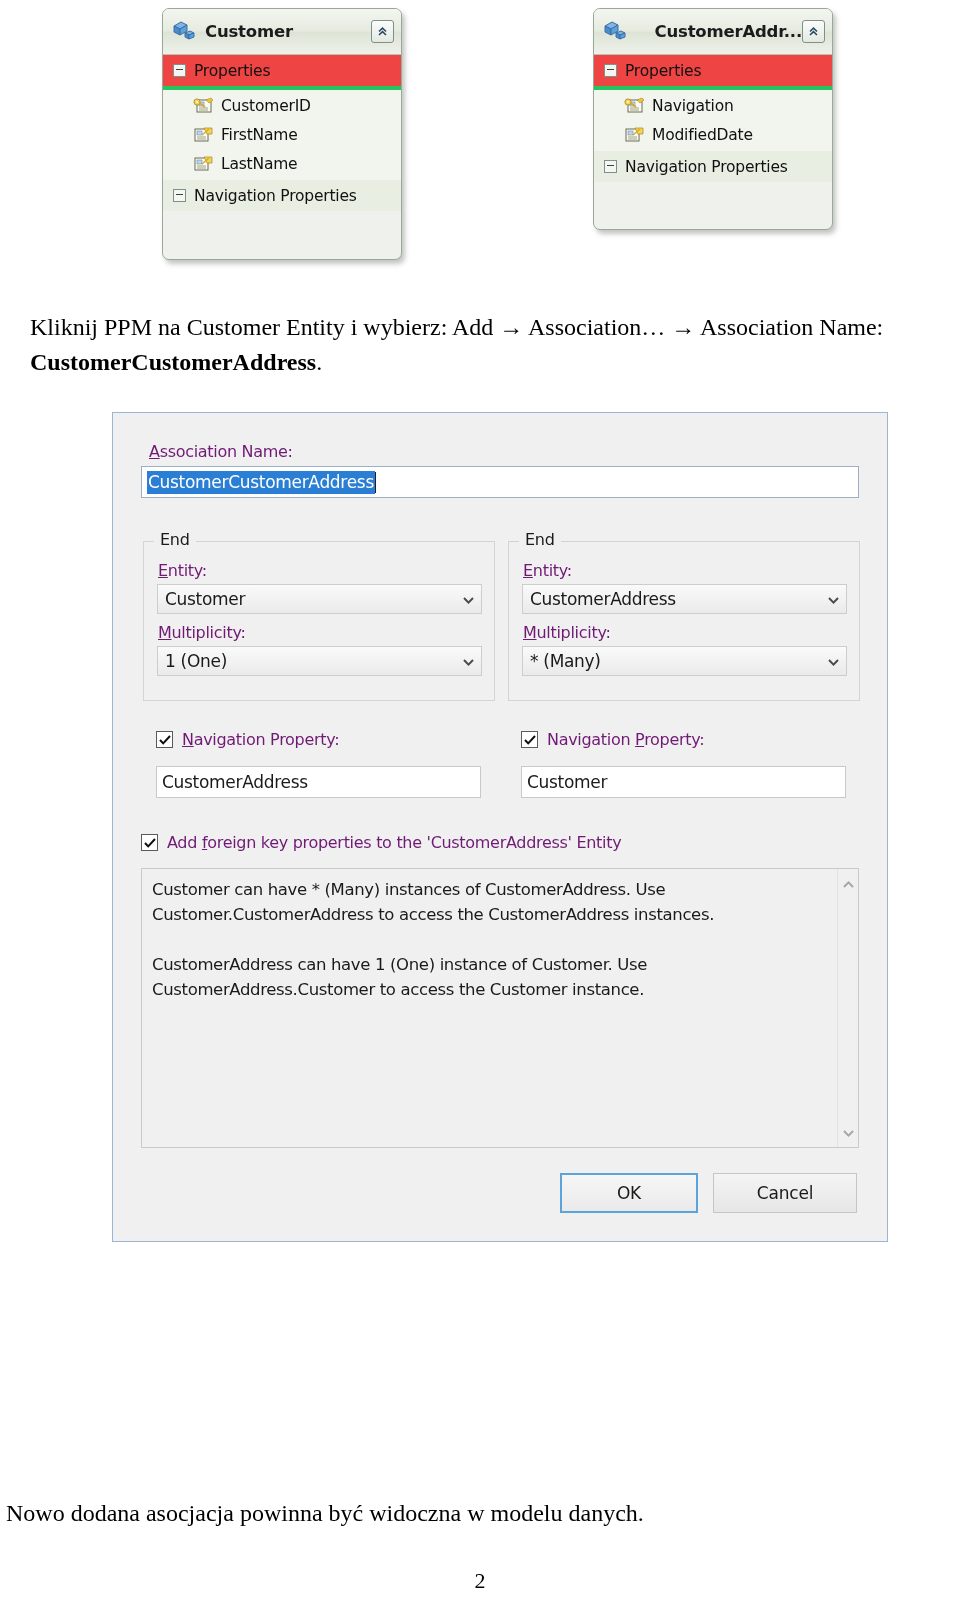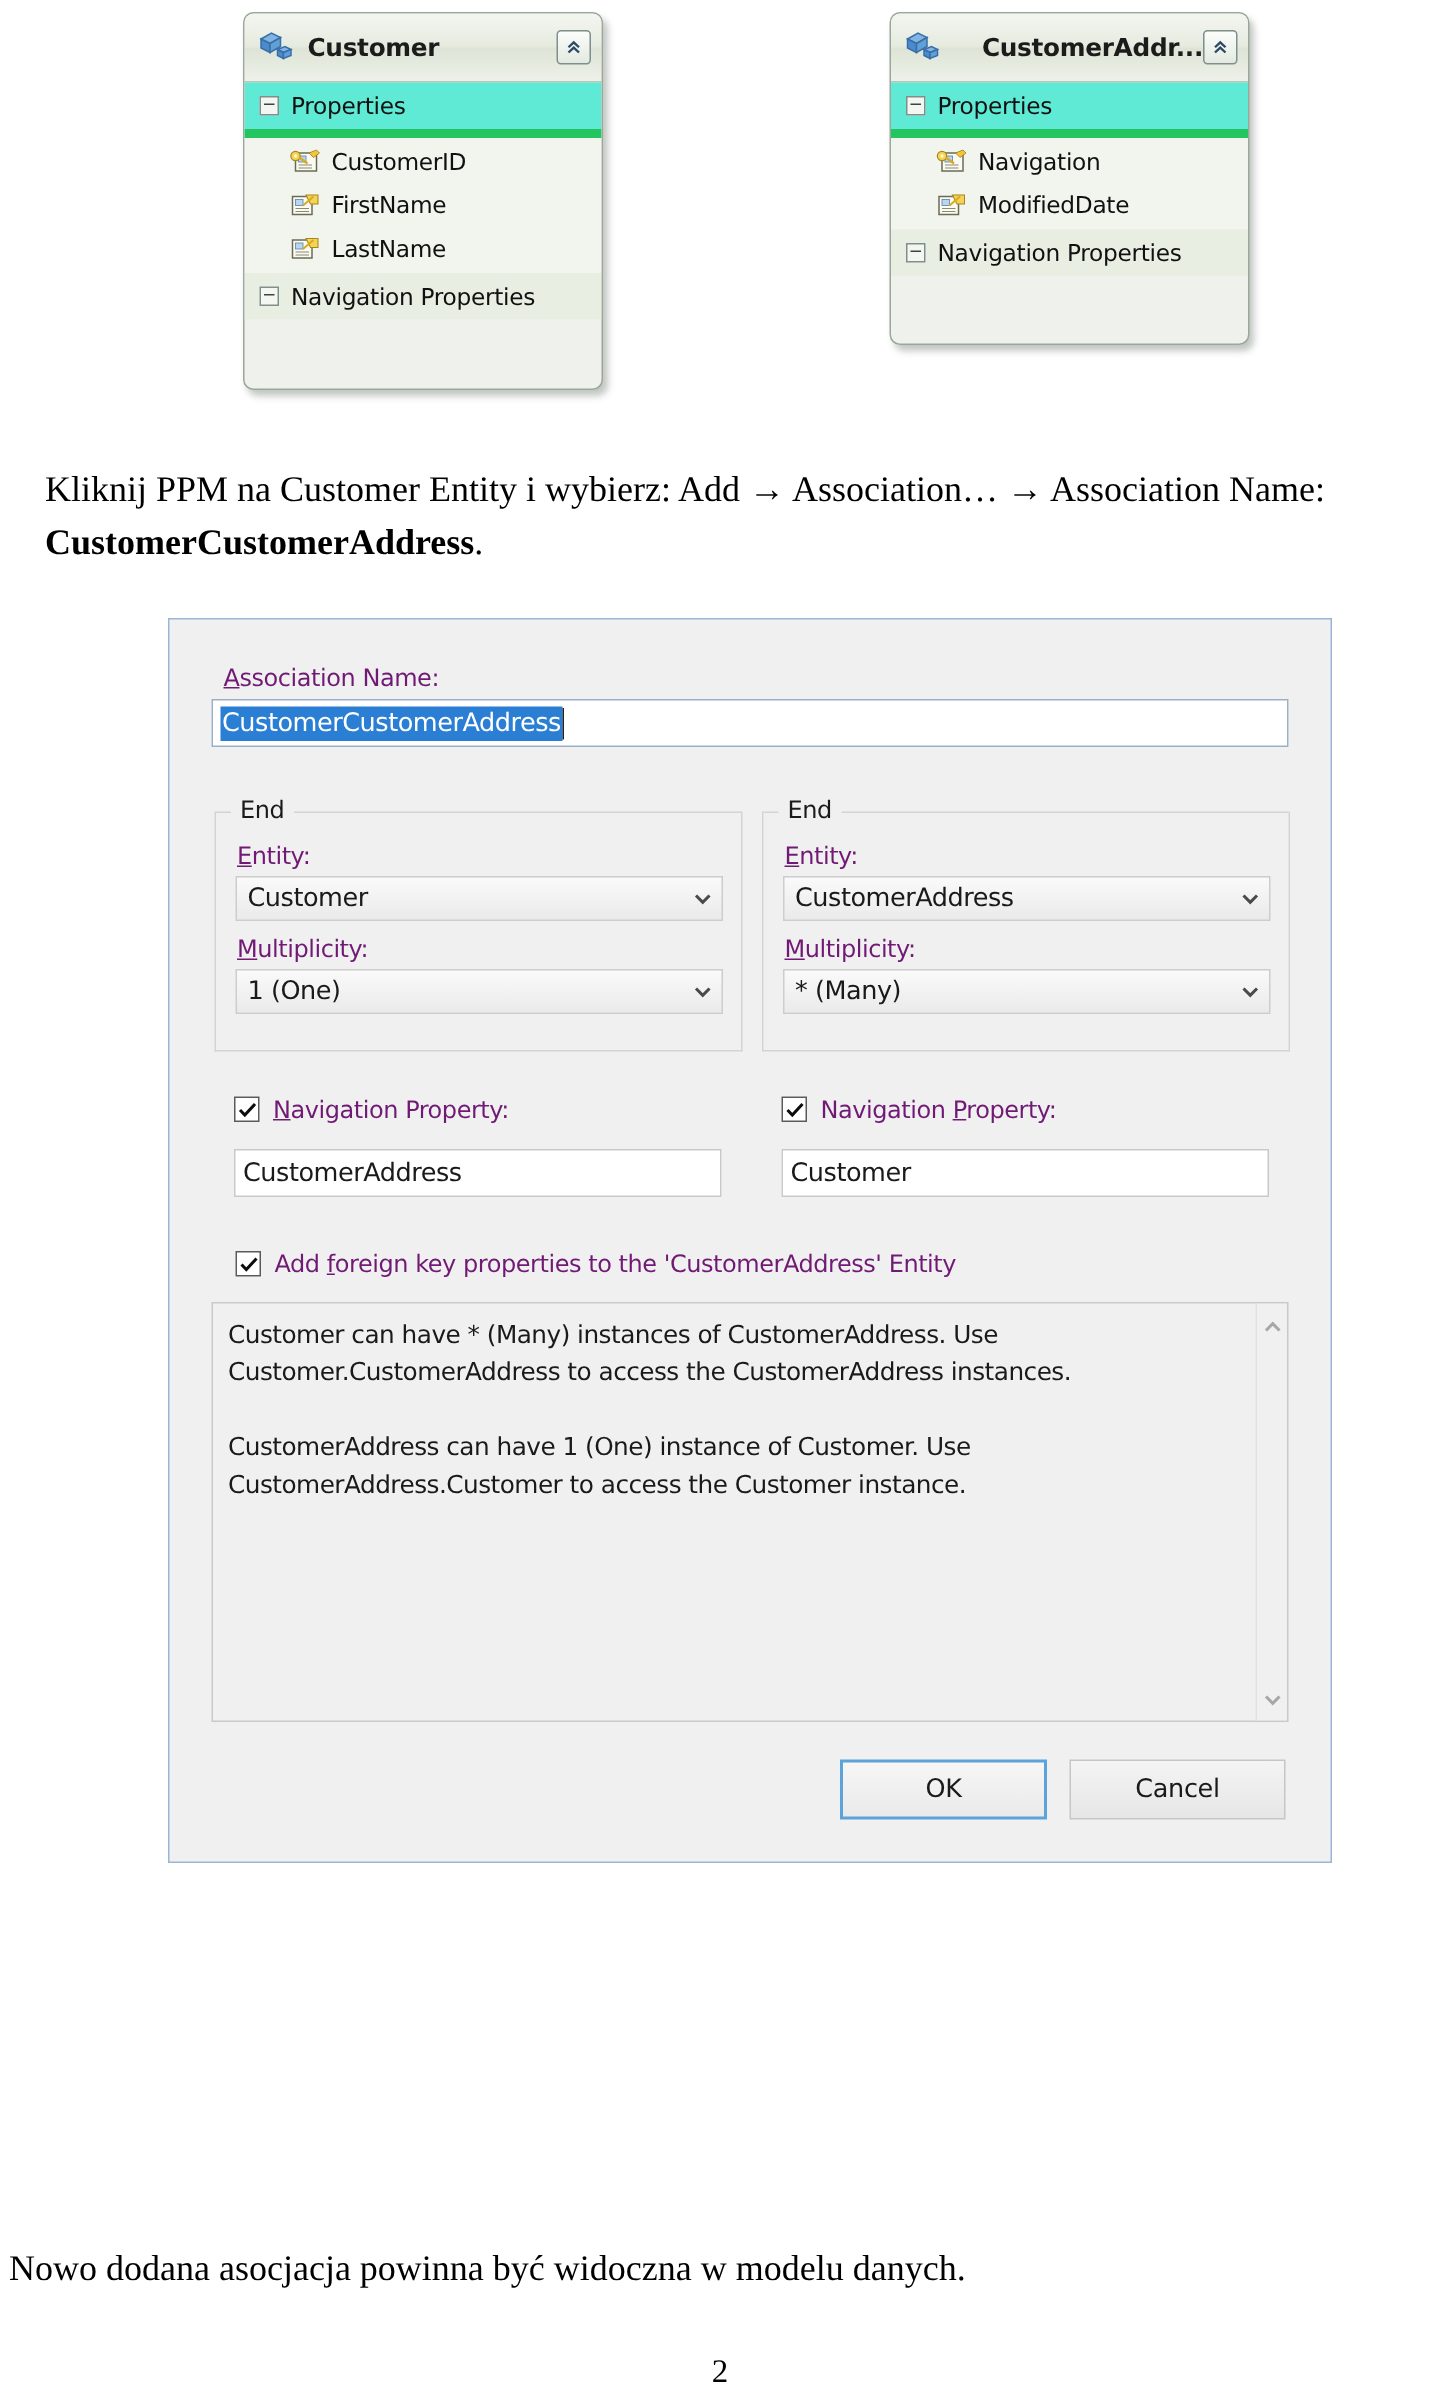--- a/index.html
+++ b/index.html
@@ -49,23 +49,23 @@
     height: 21px;
     border: 1px solid #7f8f8c;
     border-radius: 3px;
     background: linear-gradient(to bottom, #fbfdfb, #e3e9e0);
     display: flex;
     align-items: center;
     justify-content: center;
     flex: none;
   }
   .entity-section {
-    background: #5eead4;
+    background: #ef4444;
     padding: 3px 0 3px 10px;
-    border-bottom: 6px solid #22c55e;
+    border-bottom: 4px solid #22c55e;
   }
   .entity-section.last { border-bottom: none; }
   .section-row {
     display: flex;
     align-items: center;
     font-size: 15.5px;
     color: #111;
     height: 25px;
     letter-spacing: -0.2px;
   }
@@ -509,21 +509,21 @@
       <svg width="12" height="10" viewBox="0 0 12 10">
           <polyline points="1,5 4.2,8.4 11,1" fill="none" stroke="#0d0d0d" stroke-width="2"></polyline>
         </svg>
     </span>
     <span class="dlg-label"><span>Navigation </span><u>P</u><span>roperty:</span></span>
   </div>
   <div class="textbox" style="position:absolute; left:408px; top:353px; width:325px; height:32px; border-color:#c9c9c9;">
     <span>Customer</span>
   </div>
 
-  <div class="chk-wrap" style="position:absolute; left:44px; top:420px;">
+  <div class="chk-wrap" style="position:absolute; left:28px; top:420px;">
     <span class="chkbox">
       <svg width="12" height="10" viewBox="0 0 12 10">
           <polyline points="1,5 4.2,8.4 11,1" fill="none" stroke="#0d0d0d" stroke-width="2"></polyline>
         </svg>
     </span>
     <span class="dlg-label"><span>Add </span><u>f</u><span>oreign key properties to the 'CustomerAddress' Entity</span></span>
   </div>
 
   <div class="desc-box" style="left:28px; top:455px; width:718px; height:280px;">
     <div class="desc-text">Customer can have * (Many) instances of CustomerAddress. Use

